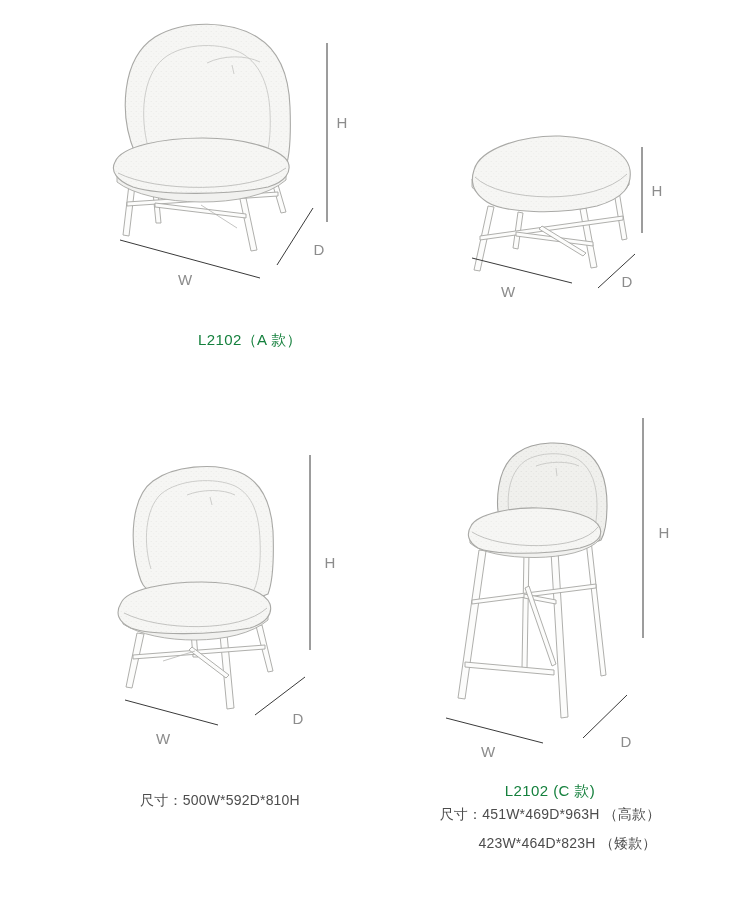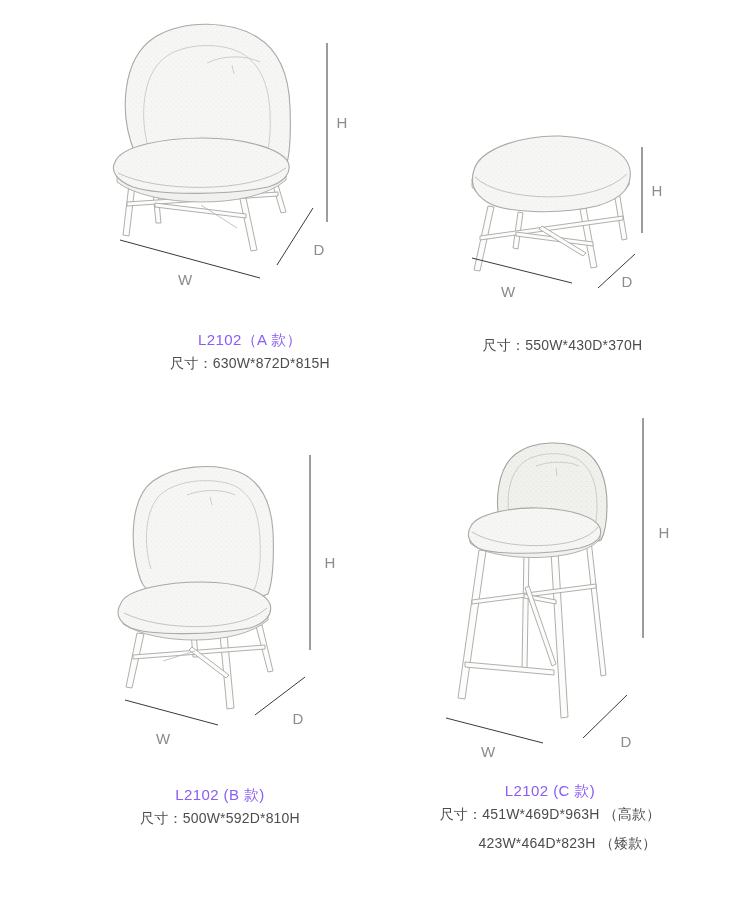--- a/index.html
+++ b/index.html
@@ -13,21 +13,21 @@
   .drawing{position:absolute;display:block;}
   .product-a .drawing{left:25px;top:5px;}
   .product-footstool .drawing{left:45px;top:110px;}
   .product-b .drawing{left:65px;top:5px;}
   .product-c .drawing{left:70px;top:0;}
   .dim-label{position:absolute;transform:translate(-50%,-50%);font-size:15px;color:#8c8c8c;line-height:1;}
   .caption{position:absolute;left:0;width:100%;text-align:center;}
   .product-a .caption,.product-footstool .caption{top:321px;}
   .product-b .caption{top:346px;}
   .product-c .caption{top:372px;}
-  .title{font-size:15px;color:#8b5cf6;letter-spacing:.4px;line-height:18px;}
+  .title{font-size:15px;color:#15803d;letter-spacing:.4px;line-height:18px;}
   .size{font-size:14px;color:#4d4d4d;margin-top:6px;line-height:17px;letter-spacing:.2px;}
   .size-multi{display:inline-block;text-align:center;}
   .size-line2{padding-left:35px;margin-top:12px;}
   
   .pad{stroke:#a9a9a6;stroke-width:1.1;}
   .pad2{stroke:#a3a3a0;stroke-width:1.1;}
   .wood{fill:#fcfcfb;stroke:#a6a6a3;stroke-width:0.9;}
   .thin{fill:none;stroke:#c3c3c0;stroke-width:0.8;}
   .seam{fill:none;stroke:#b5b5b2;stroke-width:0.8;}
   .rail{fill:#f1f1ef;stroke:#a9a9a6;stroke-width:0.9;}
@@ -71,21 +71,20 @@
         <line class="dim-line" x1="242" y1="28" x2="242" y2="207" stroke="#3a3a3a"></line>
         <line class="dim-line" x1="228" y1="193" x2="192" y2="250" stroke="#3a3a3a"></line>
         <line class="dim-line" x1="35" y1="225" x2="175" y2="263" stroke="#3a3a3a"></line>
       </g>
     </svg>
     <span class="dim-label" style="left:282px;top:112px">H</span>
     <span class="dim-label" style="left:259px;top:239px">D</span>
     <span class="dim-label" style="left:125px;top:269px">W</span>
     <figcaption class="caption">
       <div class="title">L2102（A 款）</div>
-      <div class="size">尺寸：630W*872D*815H</div>
     </figcaption>
   </figure>
 
   <figure class="product product-footstool">
     <svg class="drawing" width="230" height="180" viewBox="0 0 230 180">
       <defs>
         <pattern id="ps" width="5" height="5" patternUnits="userSpaceOnUse">
           <rect width="5" height="5" fill="#f6f6f4"></rect>
           <circle cx="1.2" cy="1.5" r="0.55" fill="#e8e8e5"></circle>
           <circle cx="3.6" cy="3.8" r="0.5" fill="#eeeeeb"></circle>
@@ -108,21 +107,20 @@
       <g>
         <line class="dim-line" x1="212" y1="27" x2="212" y2="113" stroke="#3a3a3a"></line>
         <line class="dim-line" x1="205" y1="134" x2="168" y2="168" stroke="#3a3a3a"></line>
         <line class="dim-line" x1="42" y1="138" x2="142" y2="163" stroke="#3a3a3a"></line>
       </g>
     </svg>
     <span class="dim-label" style="left:272px;top:180px">H</span>
     <span class="dim-label" style="left:242px;top:271px">D</span>
     <span class="dim-label" style="left:123px;top:281px">W</span>
     <figcaption class="caption">
-      <div class="size">尺寸：550W*430D*370H</div>
     </figcaption>
   </figure>
 
   <figure class="product product-b">
     <svg class="drawing" width="230" height="290" viewBox="0 0 230 290">
       <defs>
         <pattern id="pb" width="5" height="5" patternUnits="userSpaceOnUse">
           <rect width="5" height="5" fill="#f6f6f4"></rect>
           <circle cx="1.2" cy="1.5" r="0.55" fill="#e8e8e5"></circle>
           <circle cx="3.6" cy="3.8" r="0.5" fill="#eeeeeb"></circle>
@@ -151,21 +149,20 @@
       <g>
         <line class="dim-line" x1="215" y1="10" x2="215" y2="205" stroke="#3a3a3a"></line>
         <line class="dim-line" x1="210" y1="232" x2="160" y2="270" stroke="#3a3a3a"></line>
         <line class="dim-line" x1="30" y1="255" x2="123" y2="280" stroke="#3a3a3a"></line>
       </g>
     </svg>
     <span class="dim-label" style="left:300px;top:122px">H</span>
     <span class="dim-label" style="left:268px;top:278px">D</span>
     <span class="dim-label" style="left:133px;top:298px">W</span>
     <figcaption class="caption">
-      <div class="title">L2102 (B 款)</div>
       <div class="size">尺寸：500W*592D*810H</div>
     </figcaption>
   </figure>
 
   <figure class="product product-c">
     <svg class="drawing" width="230" height="340" viewBox="0 0 230 340">
       <defs>
         <pattern id="pc" width="5" height="5" patternUnits="userSpaceOnUse">
           <rect width="5" height="5" fill="#f6f6f4"></rect>
           <circle cx="1.2" cy="1.5" r="0.55" fill="#e8e8e5"></circle>

